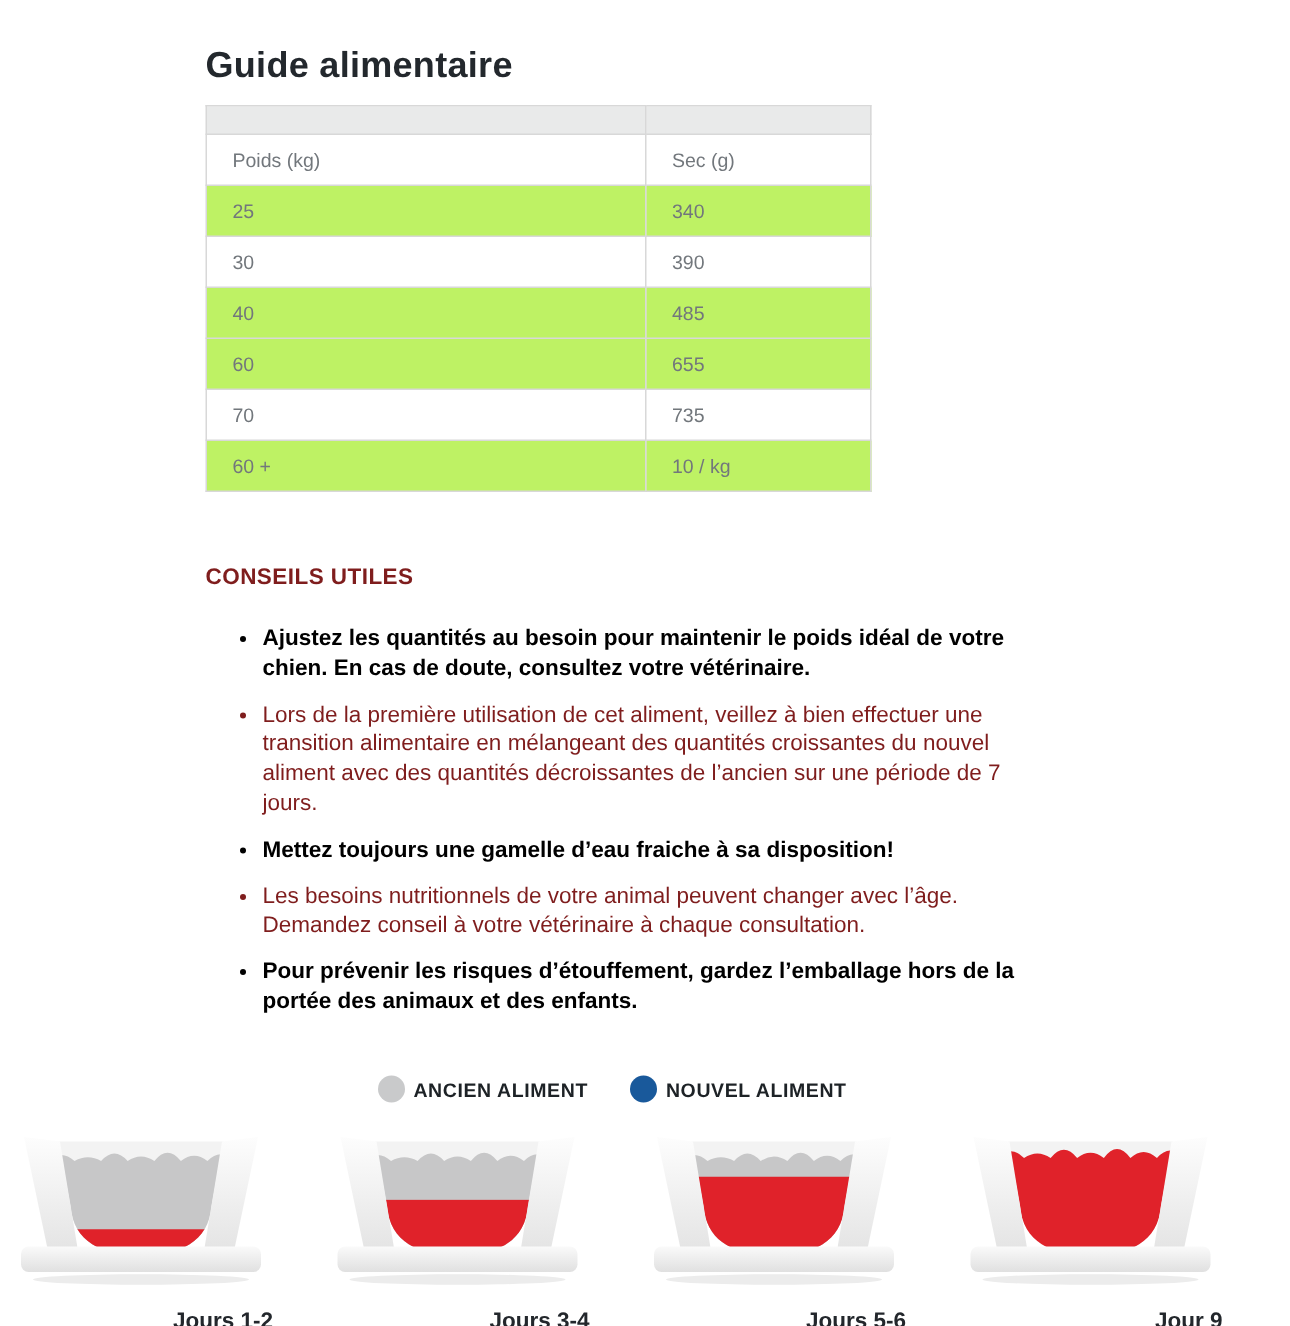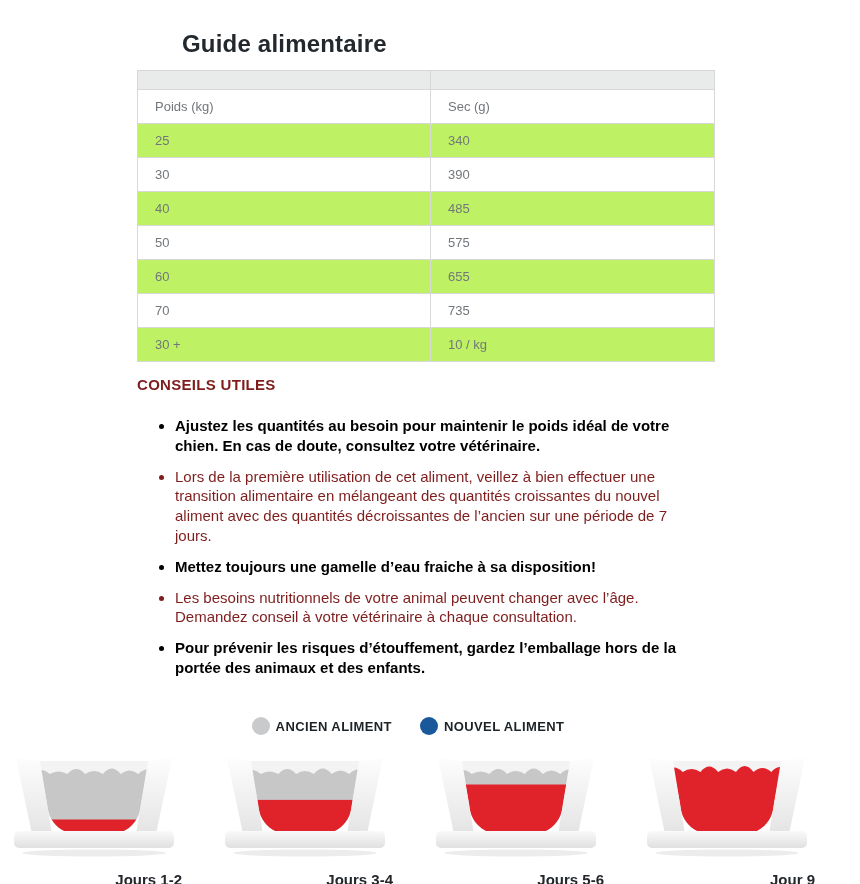--- a/index.html
+++ b/index.html
@@ -1,22 +1,22 @@
 <!DOCTYPE html>
 <html><head>
 <meta charset="utf-8">
 <style>
   html,body{margin:0;padding:0;background:#fff;}
   body{width:860px;height:884px;position:relative;overflow:hidden;
        font-family:"Liberation Sans",sans-serif;color:#65696e;}
 
   .page-title{position:absolute;left:137px;top:14px;font-size:24px;font-weight:700;
-              color:#23282d;letter-spacing:.2px;margin-left:45px;}
-
-  .table-wrap{position:absolute;left:137px;top:70px;width:578px;}
+              color:#23282d;letter-spacing:.2px;}
+
+  .table-wrap{position:absolute;left:137px;top:70px;width:444px;}
   table.feeding{width:100%;border-collapse:collapse;table-layout:fixed;}
   table.feeding col.c1{width:293px;}
   table.feeding td{border:1px solid #d8d8d8;font-size:13px;color:#72777c;
                    padding:9px 17px;background:#fff;vertical-align:middle;}
   table.feeding tr.band td{height:18px;padding:0 17px;background:#e9eaea;}
   table.feeding tr.stripe td{background:#bef264;}
 
   .tips{position:absolute;left:137px;top:376px;width:553px;}
   .tips h2{margin:0;font-size:15px;font-weight:700;color:#7f1d1d;letter-spacing:.3px;}
   .tips ul{margin:23px 0 0;padding:0 0 0 38px;}
@@ -62,34 +62,30 @@
           <td>340</td>
         </tr>
         <tr>
           <td>30</td>
           <td>390</td>
         </tr>
         <tr class="stripe">
           <td>40</td>
           <td>485</td>
         </tr>
-        <tr>
-          <td>50</td>
-          <td>575</td>
-        </tr>
         <tr class="stripe">
           <td>60</td>
           <td>655</td>
         </tr>
         <tr>
           <td>70</td>
           <td>735</td>
         </tr>
         <tr class="stripe">
-          <td>30 +</td>
+          <td>60 +</td>
           <td>10 / kg</td>
         </tr>
       </tbody>
   </table>
 </div>
 
 <div class="tips">
   <h2>CONSEILS UTILES</h2>
   <ul>
       <li class="bold">Ajustez les quantités au besoin pour maintenir le poids idéal de votre chien. En cas de doute, consultez votre vétérinaire.</li>

